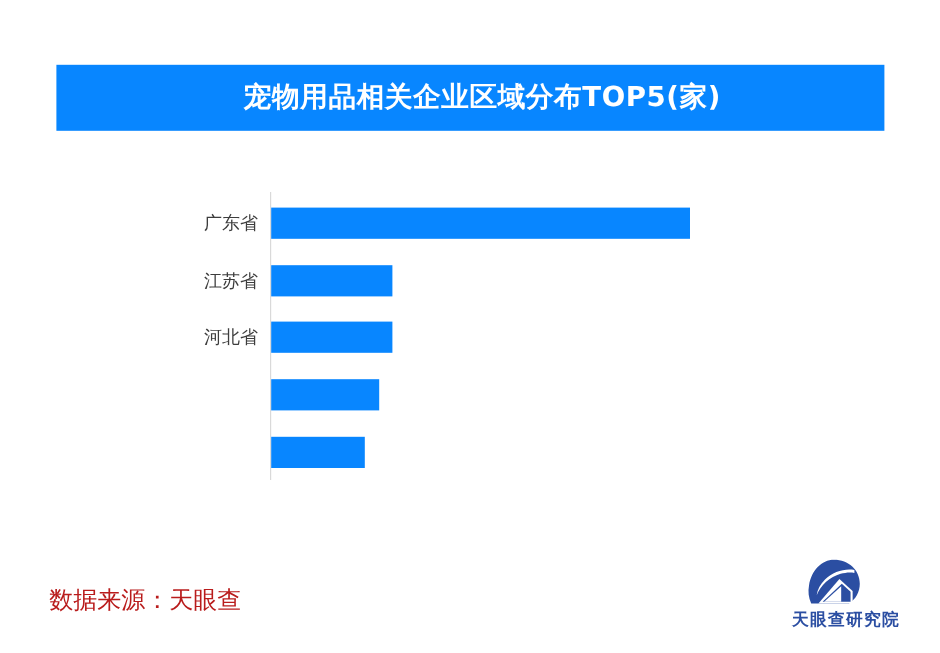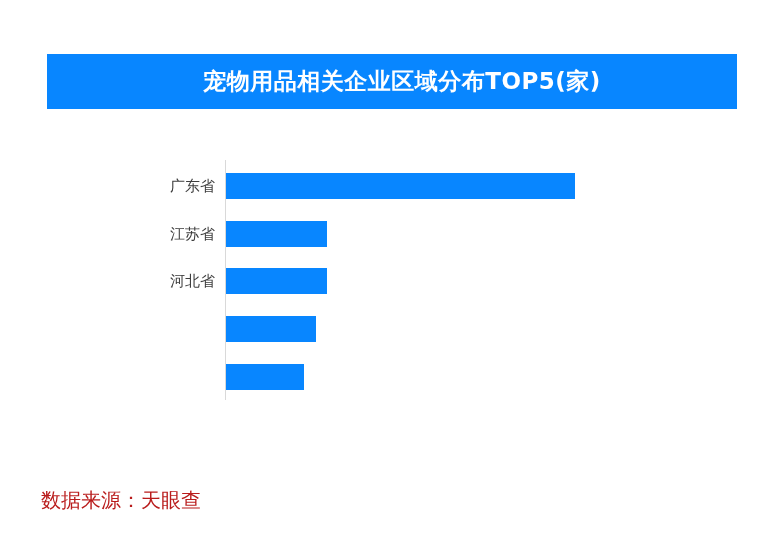--- a/index.html
+++ b/index.html
@@ -151,14 +151,24 @@
       <div class="bar-rect" style="width: 90px; background: rgb(8, 134, 255);"></div>
     </div>
 
     <div class="bar-row" style="top:364px">
       <div class="bar-rect" style="width: 78px; background: rgb(8, 134, 255);"></div>
     </div>
   </div>
 
   <div id="source-text">数据来源：天眼查</div>
 
+  <div id="logo">
+    <svg id="logo-mark" viewBox="0 0 46 40" xmlns="http://www.w3.org/2000/svg">
+      <path d="M23 0.5 C35 0.5 44.5 9 44.5 20.5 C44.5 27.5 41 33.5 35.5 37 L4 37 C1.8 32.2 1.2 27 2.2 21.8 C4.2 9.5 12.6 0.5 23 0.5 Z" fill="#2b4ea2"></path>
+      <path d="M40 9 C32 7.5 22 10.5 15.5 17 C11.5 21 9.2 25.5 8.6 30 C12 21.5 19.5 14.8 28.5 12.2 C32.5 11 36.5 10.6 40 11.4 Z" fill="#ffffff"></path>
+      <path d="M27.5 16.5 L38.5 26.5 L38.5 37 L10 37 Z" fill="#ffffff"></path>
+      <path d="M29.5 20.5 L36.8 27.2 L36.8 35.4 L13.5 35.4 Z" fill="#2b4ea2"></path>
+      <path d="M29 22.5 L29 35.4 L14.8 35.4 Z" fill="#ffffff"></path>
+    </svg>
+    <div id="logo-text" style="color: rgb(43, 78, 162);">天眼查研究院</div>
+  </div>
 
 </div>
 
 </body></html>

